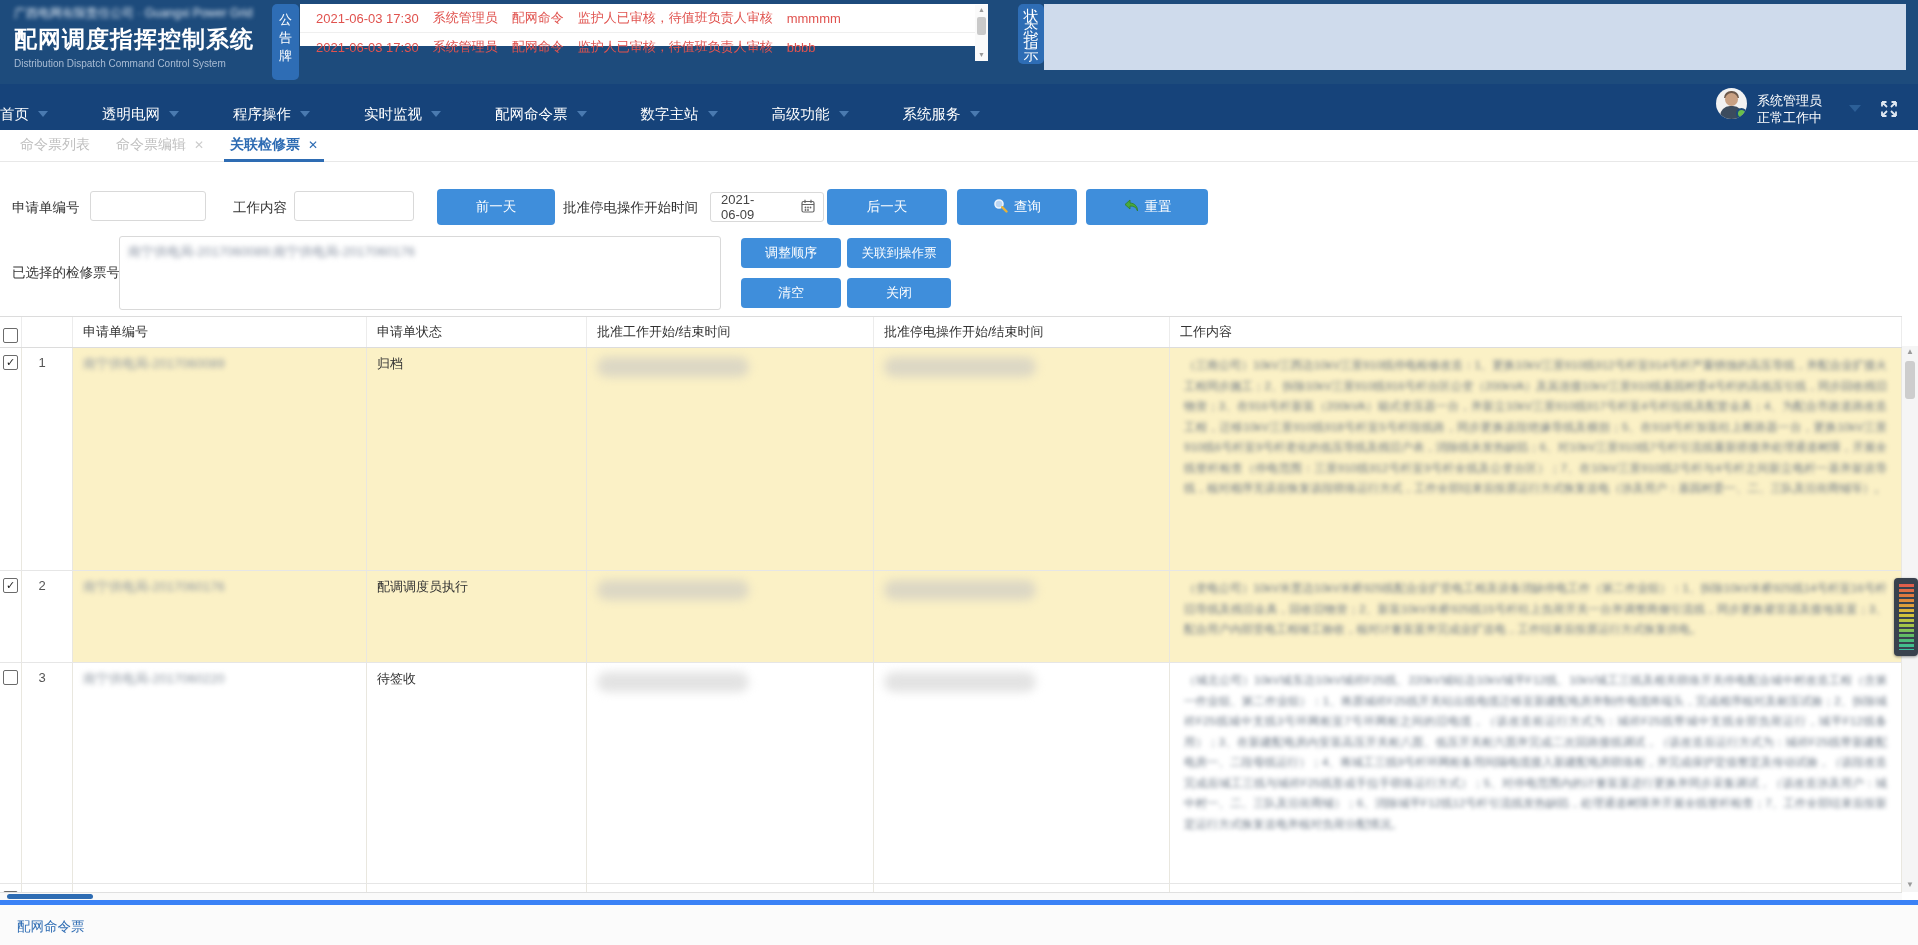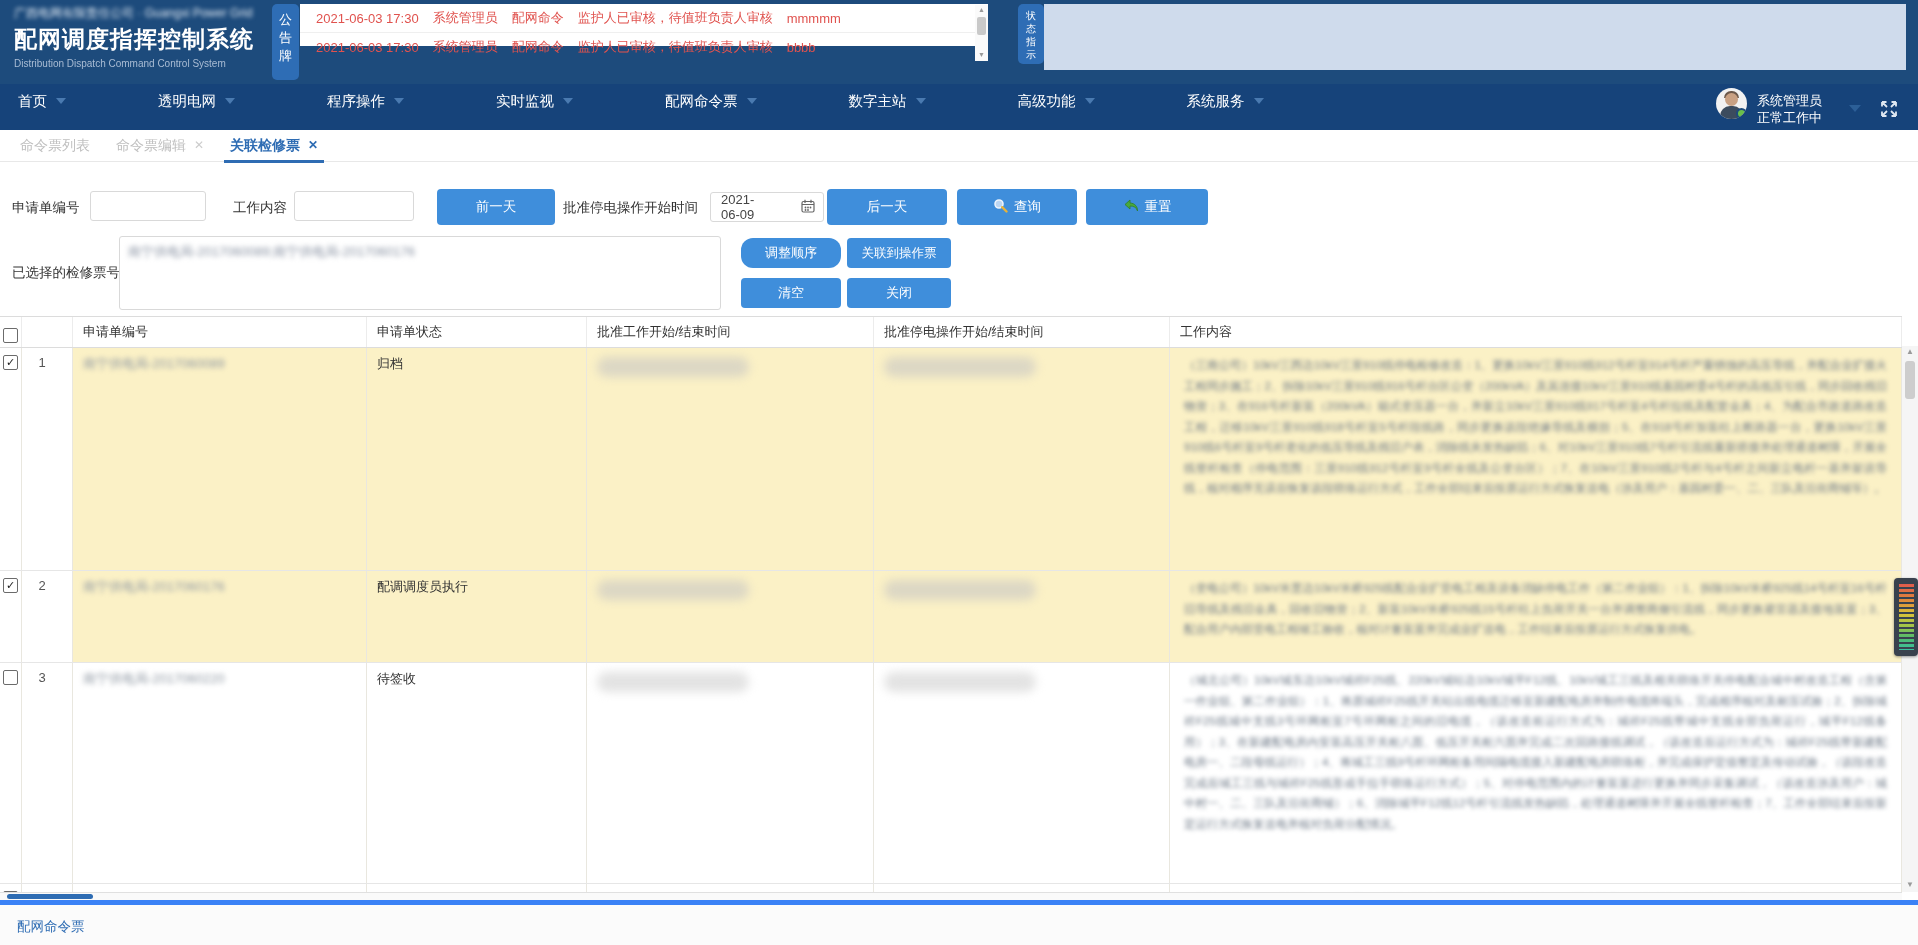--- a/index.html
+++ b/index.html
@@ -10,43 +10,43 @@
   .navband{position:absolute;left:0;top:84px;width:1918px;height:46px;background:#16437a;}
   .logo{position:absolute;left:14px;top:5px;width:250px;}
   .logo .org{font-size:12px;color:#dfe8f2;filter:blur(2px);white-space:nowrap;}
   .logo .ttl{font-size:23px;font-weight:bold;color:#fff;letter-spacing:1px;margin-top:2px;}
   .logo .sub{font-size:10px;color:#a9bcd4;margin-top:3px;white-space:nowrap;}
   .vtab{position:absolute;background:#2e6db5;border-radius:5px;color:#fff;text-align:center;}
   .vtab .vt{width:15px;margin:0 auto;word-break:break-all;}
   .board-tab{left:272px;top:4px;width:27px;height:76px;}
   .board-tab .vt{font-size:13px;line-height:18px;padding-top:7px;}
   .status-tab{left:1018px;top:4px;width:26px;height:60px;}
-  .status-tab .vt{font-size:10px;line-height:13px;padding-top:5px;}
+  .status-tab .vt{font-size:15px;line-height:13px;padding-top:5px;}
   .annbox{position:absolute;left:300px;top:4px;width:688px;height:42px;background:#fff;}
   .annrow{height:28px;display:flex;align-items:center;padding-left:16px;gap:14px;
           font-size:13px;color:#e0524e;white-space:nowrap;}
   .annrow+.annrow{border-top:1px solid #efefef;}
   .ann-sb{position:absolute;right:0;top:1px;width:13px;height:56px;background:#fafafa;}
   .ann-sb .ar{font-size:7px;color:#9a9a9a;text-align:center;line-height:10px;}
   .ann-sb .thumb{width:9px;height:18px;background:#c9c9c9;margin:2px auto;border-radius:2px;}
   .lightpanel{position:absolute;left:1044px;top:4px;width:862px;height:66px;background:#cfdbec;}
   
-  .menu{position:absolute;left:0;top:78px;height:46px;display:flex;align-items:center;padding-left:18px;gap:38px;}
+  .menu{position:absolute;left:0;top:91px;height:46px;display:flex;align-items:center;}
   .mitem{color:#fff;font-size:14.5px;margin-right:54px;display:flex;align-items:center;gap:9px;cursor:pointer;white-space:nowrap;}
   .caret{width:0;height:0;border-left:5px solid transparent;border-right:5px solid transparent;border-top:6px solid #4a7ab0;}
   .avatar{position:absolute;left:1716px;top:88px;width:31px;height:31px;border-radius:50%;background:#f2f2f2;overflow:hidden;}
   .avatar .head{position:absolute;left:9px;top:5px;width:13px;height:13px;border-radius:50%;background:#c9a183;}
   .avatar .hair{position:absolute;left:8px;top:3px;width:15px;height:7px;border-radius:7px 7px 0 0;background:#6b584a;}
   .avatar .bodyp{position:absolute;left:4px;top:18px;width:23px;height:14px;border-radius:10px 10px 0 0;background:#3c4c5e;}
   .avatar .dot{position:absolute;right:0px;bottom:0px;width:11px;height:11px;border-radius:50%;background:#6abf4b;border:2px solid #1d4b7c;box-sizing:border-box;}
   .userblk{position:absolute;left:1757px;top:92px;color:#fff;font-size:13px;line-height:17px;white-space:nowrap;}
   .ucaret{position:absolute;left:1849px;top:105px;border-left:6px solid transparent;border-right:6px solid transparent;border-top:7px solid #2c5f97;}
   .expand{position:absolute;left:1879px;top:99px;width:20px;height:20px;cursor:pointer;}
   
-  .tabsbar{position:absolute;left:0;top:130px;width:1918px;height:32px;background:#fff;border-bottom:1px solid #e8e8e8;display:flex;align-items:center;padding-left:20px;box-sizing:border-box;font-family:Liberation Serif, serif;}
+  .tabsbar{position:absolute;left:0;top:130px;width:1918px;height:32px;background:#fff;border-bottom:1px solid #e8e8e8;display:flex;align-items:flex-end;padding-left:20px;box-sizing:border-box;}
   .tab{font-size:14px;color:#bfbfbf;margin-right:26px;display:flex;align-items:center;gap:8px;height:32px;position:relative;cursor:pointer;white-space:nowrap;}
   .tab .x{font-size:12px;color:#ccc;}
   .tab.active{color:#2e6cb3;font-weight:bold;}
   .tab.active .x{color:#2e6cb3;}
   .tab.active::after{content:"";position:absolute;left:-6px;right:-6px;bottom:-1px;height:3px;background:#2e6cb3;}
   
   .lbl{position:absolute;font-size:13.5px;color:#333;white-space:nowrap;}
   .inp{position:absolute;height:30px;border:1px solid #d9d9d9;border-radius:3px;background:#fff;box-sizing:border-box;font-size:13px;padding:0 8px;color:#333;font-family:inherit;}
   .btn{position:absolute;background:#3f8edb;color:#fff;border:none;border-radius:4px;font-size:13.5px;cursor:pointer;display:flex;align-items:center;justify-content:center;gap:6px;font-family:inherit;}
   .dateinp{display:flex;align-items:center;justify-content:space-between;padding:0 8px 0 10px;}
@@ -241,21 +241,21 @@
       <path d="M7 1 L2 5.5 L7 10 L7 7 C11 7 13.5 8.5 14.5 12 C14.8 8 12 4.2 7 4 Z" fill="#49a93c" stroke="#2f7d27" stroke-width="0.8"></path>
     </svg>
   </span>
   <span>重置</span>
 </button>
 
 <div class="lbl" style="left:12px;top:264px;">已选择的检修票号</div>
 <div class="txtarea">
   <div class="line">南宁供电局-2017060089;南宁供电局-2017060176</div>
 </div>
-<button class="btn" style="left:741px;top:238px;width:100px;height:30px;font-size:13px;border-radius:12px;">调整顺序</button>
+<button class="btn" style="left:741px;top:238px;width:100px;height:30px;font-size:13px;">调整顺序</button>
 <button class="btn" style="left:847px;top:238px;width:104px;height:30px;font-size:12.5px;">关联到操作票</button>
 <button class="btn" style="left:741px;top:278px;width:100px;height:30px;font-size:13px;">清空</button>
 <button class="btn" style="left:847px;top:278px;width:104px;height:30px;font-size:13px;padding-left:6px;">关闭</button>
 
 <div class="tblwrap">
   <div class="grid thead" id="thead">
       <div class="hc cchk">
         <div class="cb"></div>
       </div>
       <div class="hc"></div>

